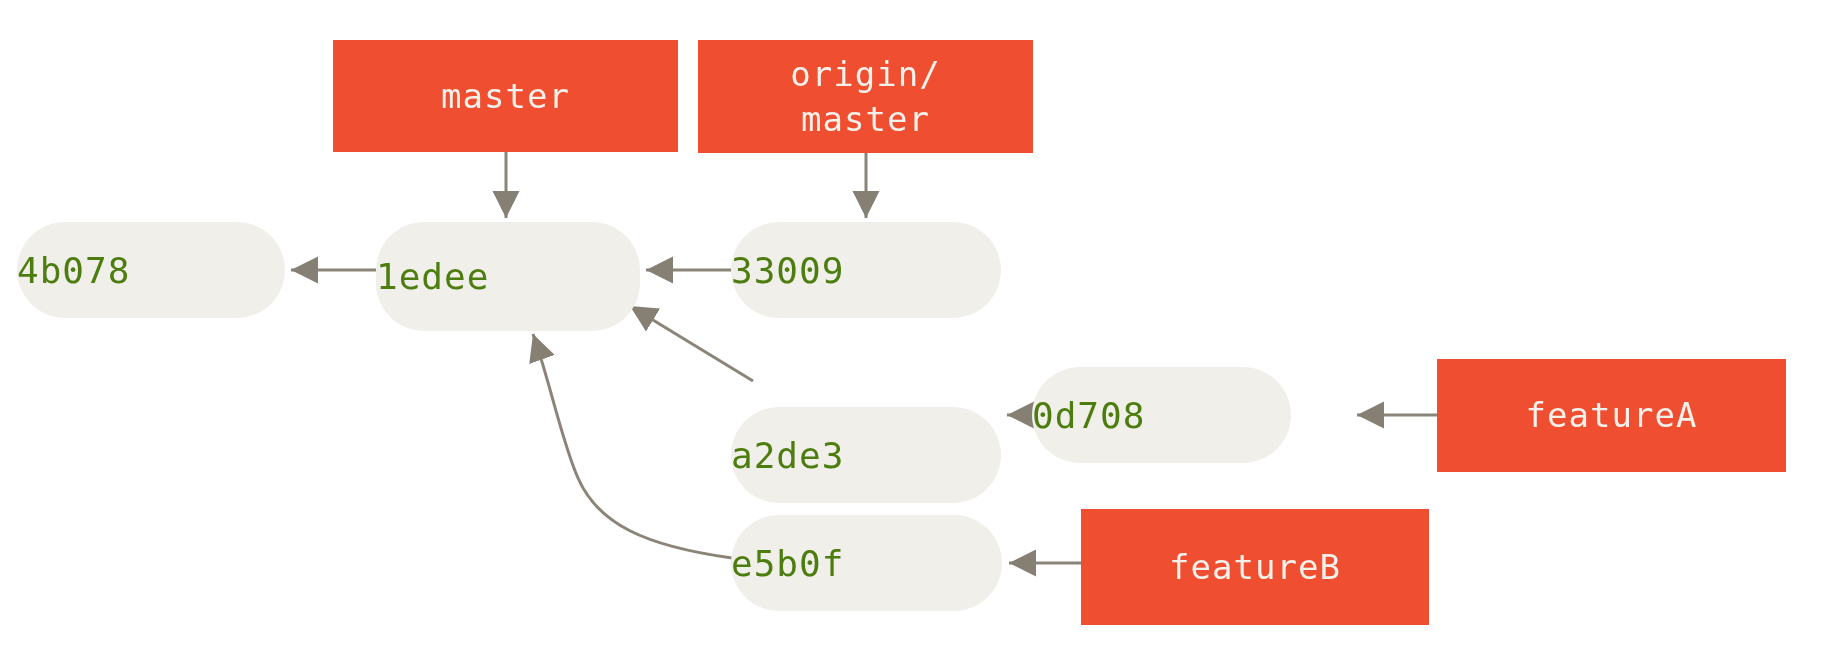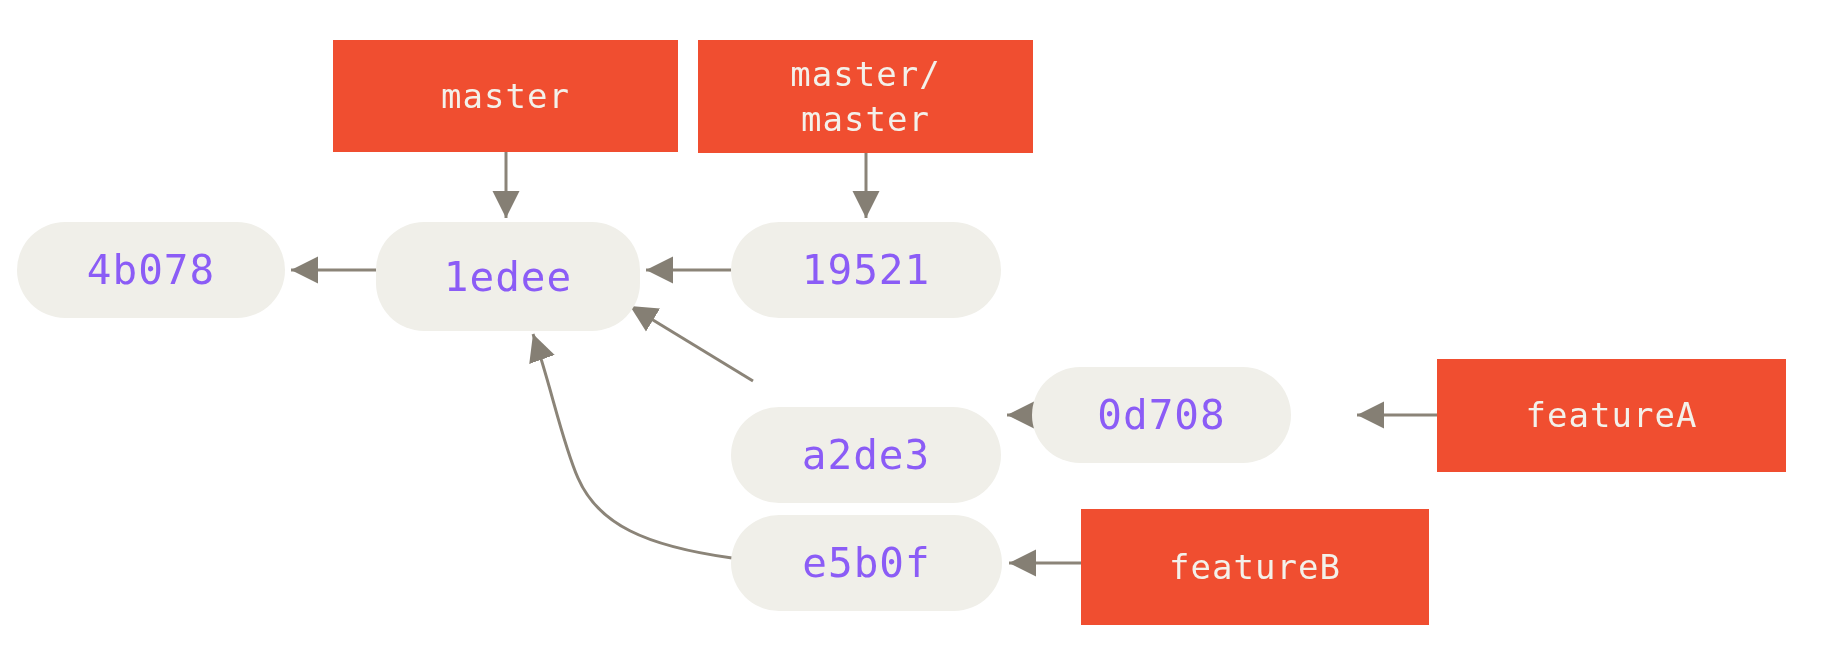--- a/index.html
+++ b/index.html
@@ -25,26 +25,25 @@
     align-items: center;
     justify-content: center;
     text-align: center;
     font-size: 34px;
     line-height: 45px;
     letter-spacing: 1px;
   }
   .commit-node {
     position: absolute;
     background: #f0efe9;
-    color: #8b5cf6;
+    color: #4d7c0f;
     border-radius: 48px;
     display: flex;
     align-items: center;
-    justify-content: center;
-    font-size: 41px;
+    font-size: 36px;
     letter-spacing: 1px;
   }
 </style>
 </head>
 <body>
 
 <div class="canvas">
 
   <svg class="edges" viewBox="0 0 1821 660" xmlns="http://www.w3.org/2000/svg">
     <defs>
@@ -63,42 +62,42 @@
       <path d="M1081,563 L1009,563" marker-end="url(#arrowhead)"></path>
       <path d="M732,558 C645,546 598,524 578,478 C562,442 550,382 533,334" marker-end="url(#arrowhead)"></path>
     </g>
   </svg>
 
   <div class="branch-label" style="left:333px; top:40px; width:345px; height:112px;">
     <span>master</span>
   </div>
 
   <div class="branch-label" style="left:698px; top:40px; width:335px; height:113px;">
-    <span>master/</span>
+    <span>origin/</span>
     <span>master</span>
   </div>
 
   <div class="branch-label" style="left:1081px; top:509px; width:348px; height:116px;">
     <span>featureB</span>
   </div>
 
   <div class="branch-label" style="left:1437px; top:359px; width:349px; height:113px;">
     <span>featureA</span>
   </div>
 
   <div class="commit-node" style="left:17px; top:222px; width:268px; height:96px;">
     <span>4b078</span>
   </div>
 
   <div class="commit-node" style="left:376px; top:222px; width:264px; height:109px;">
     <span>1edee</span>
   </div>
 
   <div class="commit-node" style="left:731px; top:222px; width:270px; height:96px;">
-    <span>19521</span>
+    <span>33009</span>
   </div>
 
   <div class="commit-node" style="left:731px; top:367px; width:270px; height:96px;margin-top:40px;">
     <span>a2de3</span>
   </div>
 
   <div class="commit-node" style="left:1032px; top:367px; width:259px; height:96px;">
     <span>0d708</span>
   </div>
 

